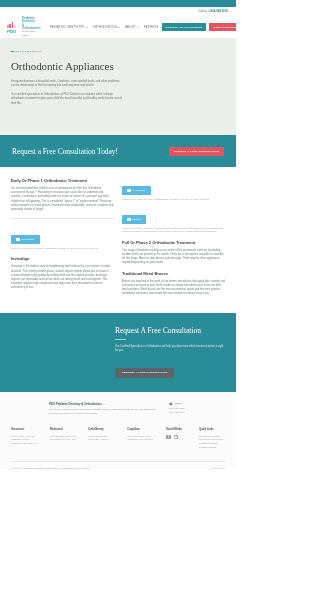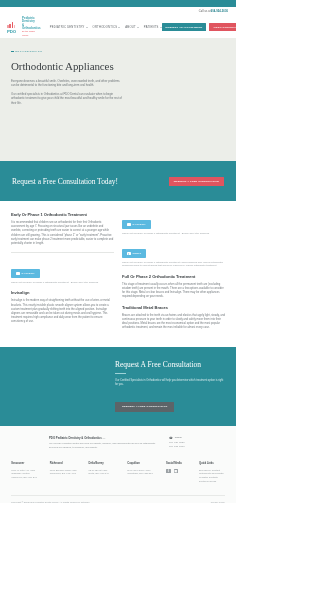--- a/index.html
+++ b/index.html
@@ -56,21 +56,21 @@
   .hdr-btns { margin-left: auto; display: flex; gap: 3px; }
   .btn-teal, .btn-pink {
     font-size: 2.4px; color: #fff; letter-spacing: .15px; text-transform: uppercase;
     padding: 2.6px 4px; border-radius: .5px; white-space: nowrap; font-weight: bold;
   }
   .btn-teal { background: #2a8c97; }
   .btn-pink { background: #e0555f; }
 
   
   .hero {
-    background: #eceee9; display: flex; height: 123px; position: relative;
+    background: #eceee9; display: flex; height: 97px; position: relative;
   }
   .hero-left { width: 133px; padding: 12px 10px 0 11px; }
   .crumb {
     font-size: 2.5px; color: #2a8c97; letter-spacing: .6px; text-transform: uppercase;
     display: flex; align-items: center; gap: 1.5px; margin-bottom: 7px;
   }
   .crumb .dash { width: 2.5px; height: .5px; background: #2a8c97; display: inline-block; }
   .hero h1 {
     font-family: "Liberation Serif", serif; font-size: 11px; font-weight: normal;
     color: #3e4346; letter-spacing: -.1px; margin-bottom: 7px;
@@ -108,21 +108,21 @@
     position: absolute; left: 84px; top: 44px; width: 14px; height: 11px;
     background: #e8e6e1; border-radius: 3px;
   }
   .hero-img .teal-box {
     position: absolute; right: 4px; top: 4px; width: 12px; height: 10px;
     background: #4a9fb0; border-radius: 1px;
   }
 
   
   .cta-band {
-    background: #2a8c97; height: 40px; display: flex; align-items: center;
+    background: #2a8c97; height: 32px; display: flex; align-items: center;
     padding: 15px 12px;
   }
   .cta-band h2 {
     font-family: "Liberation Serif", serif; font-size: 7.5px; color: #fff;
     font-weight: normal; letter-spacing: -.05px;
   }
   .cta-band .band-btn {
     margin-left: auto; background: #e0555f; color: #fff; font-size: 2.4px;
     text-transform: uppercase; letter-spacing: .2px; padding: 3px 5px;
     border-radius: .5px; font-weight: bold;

